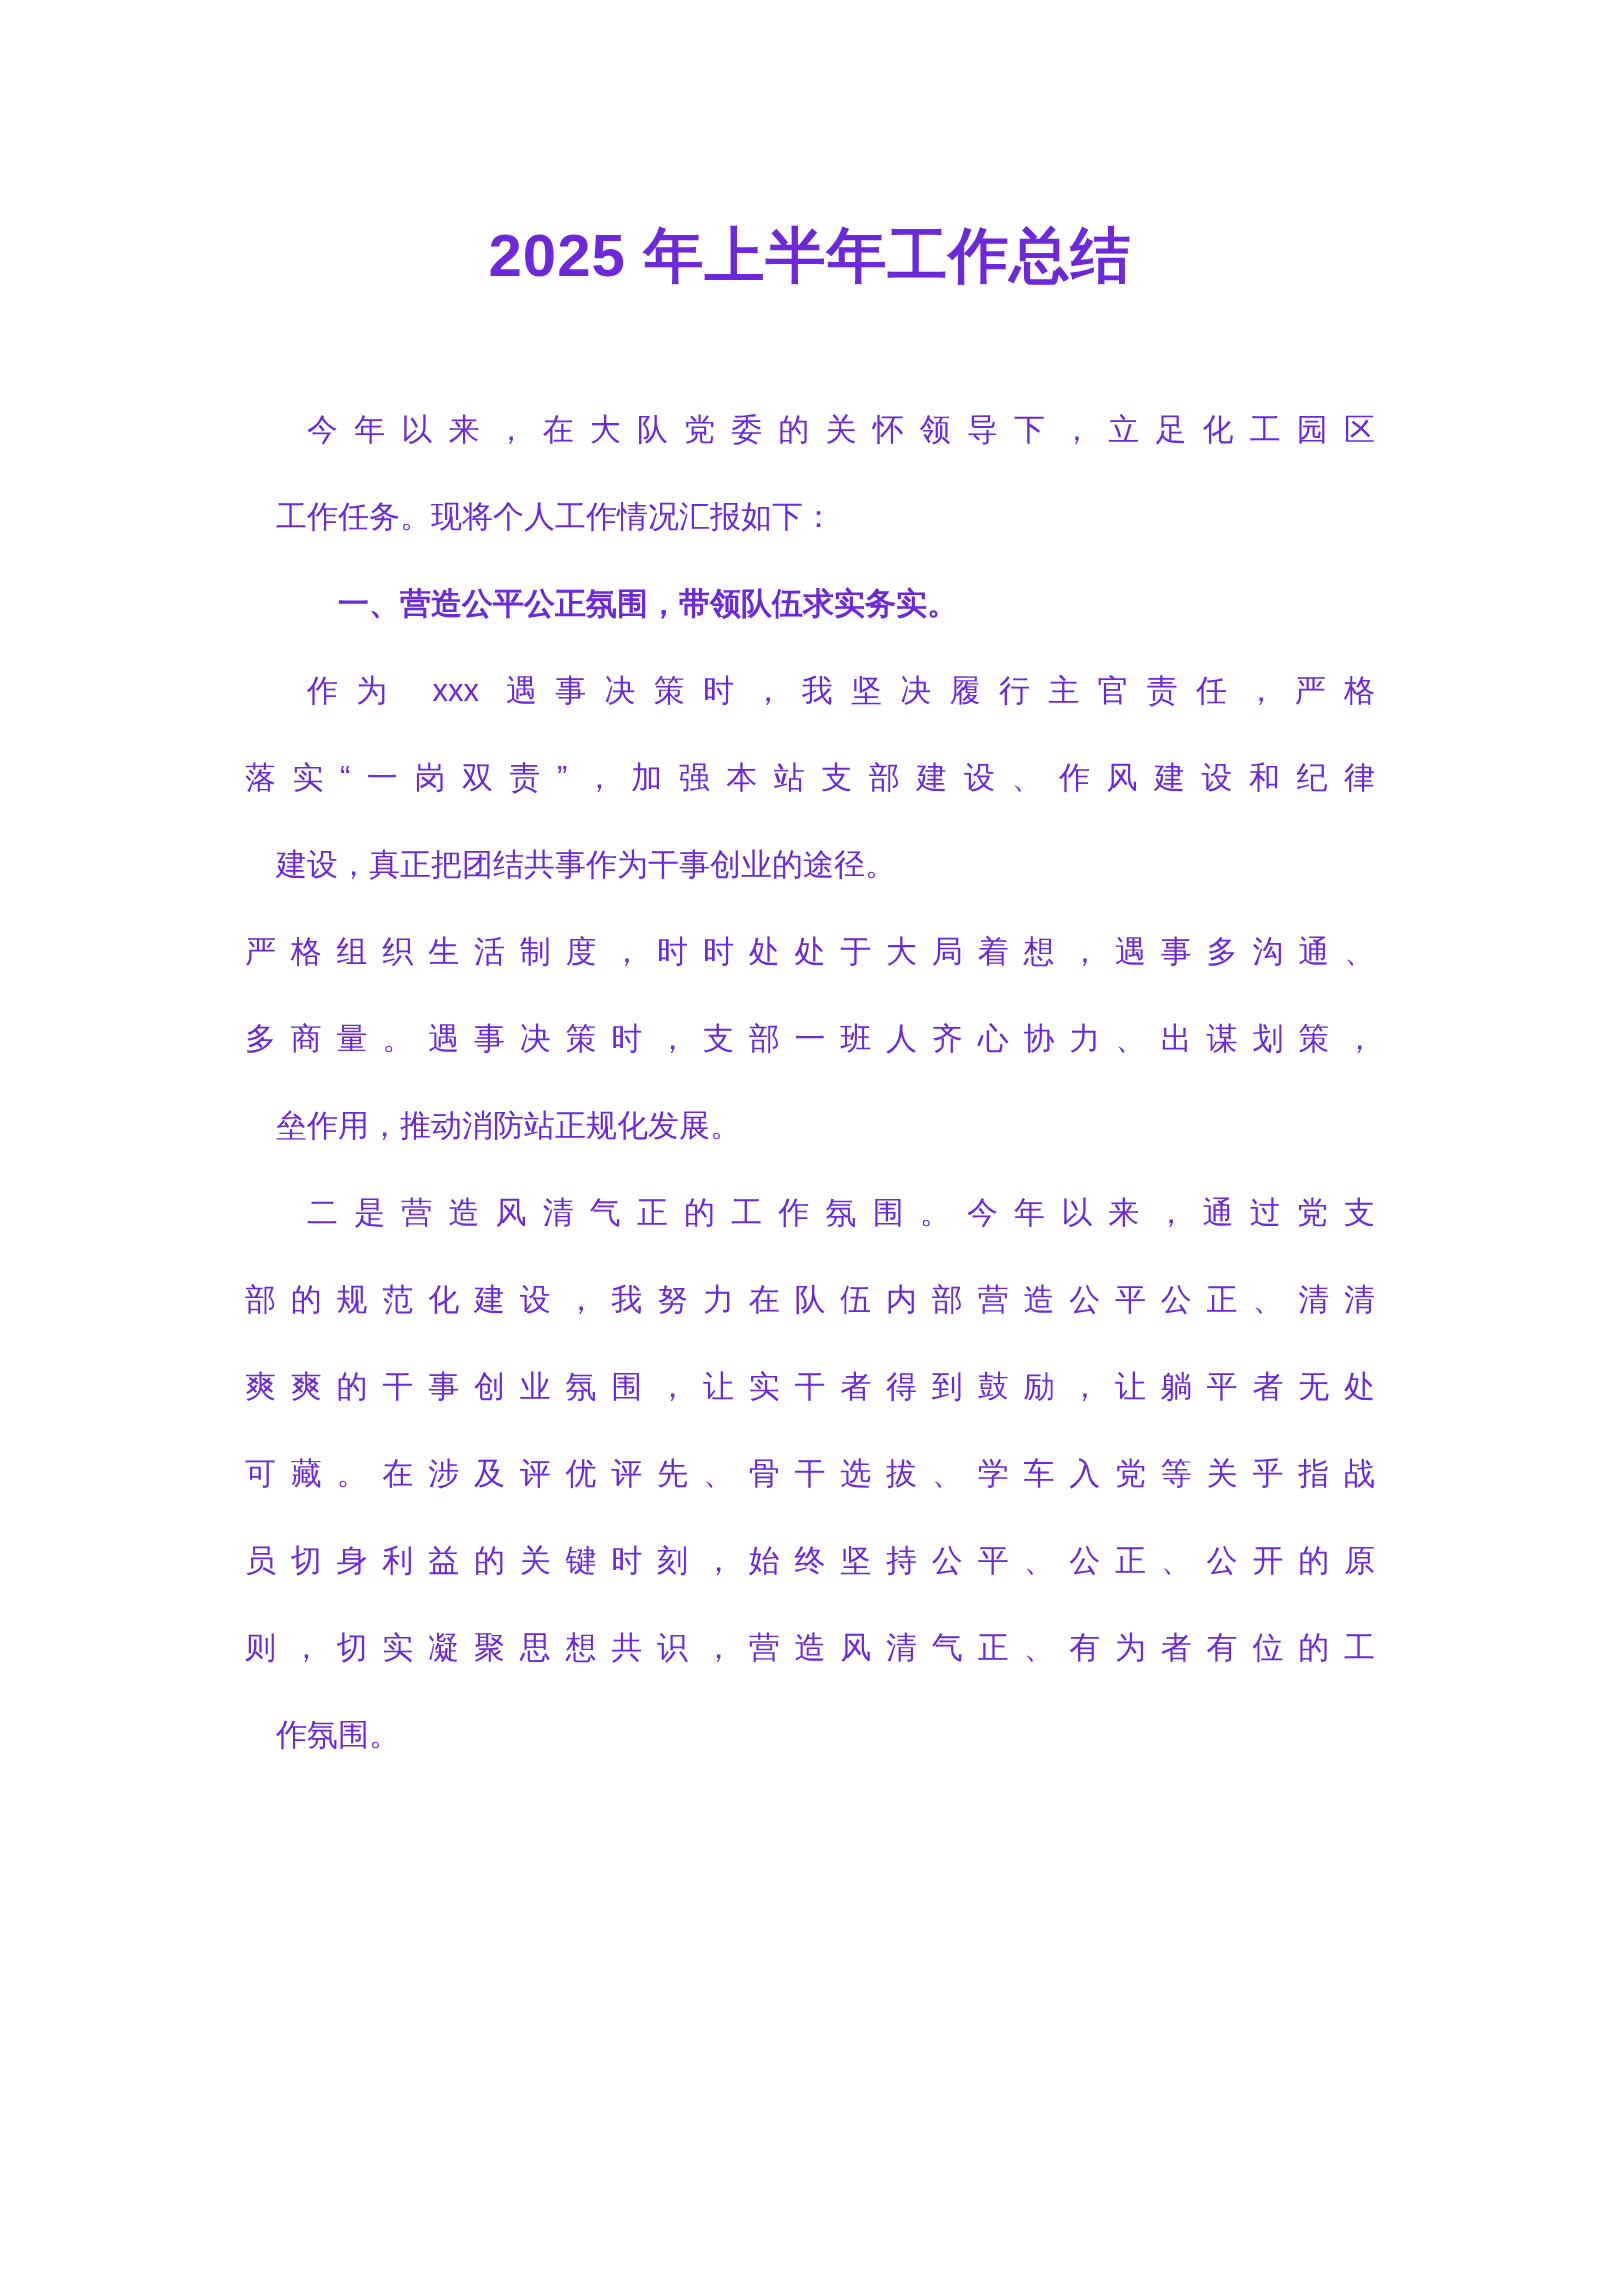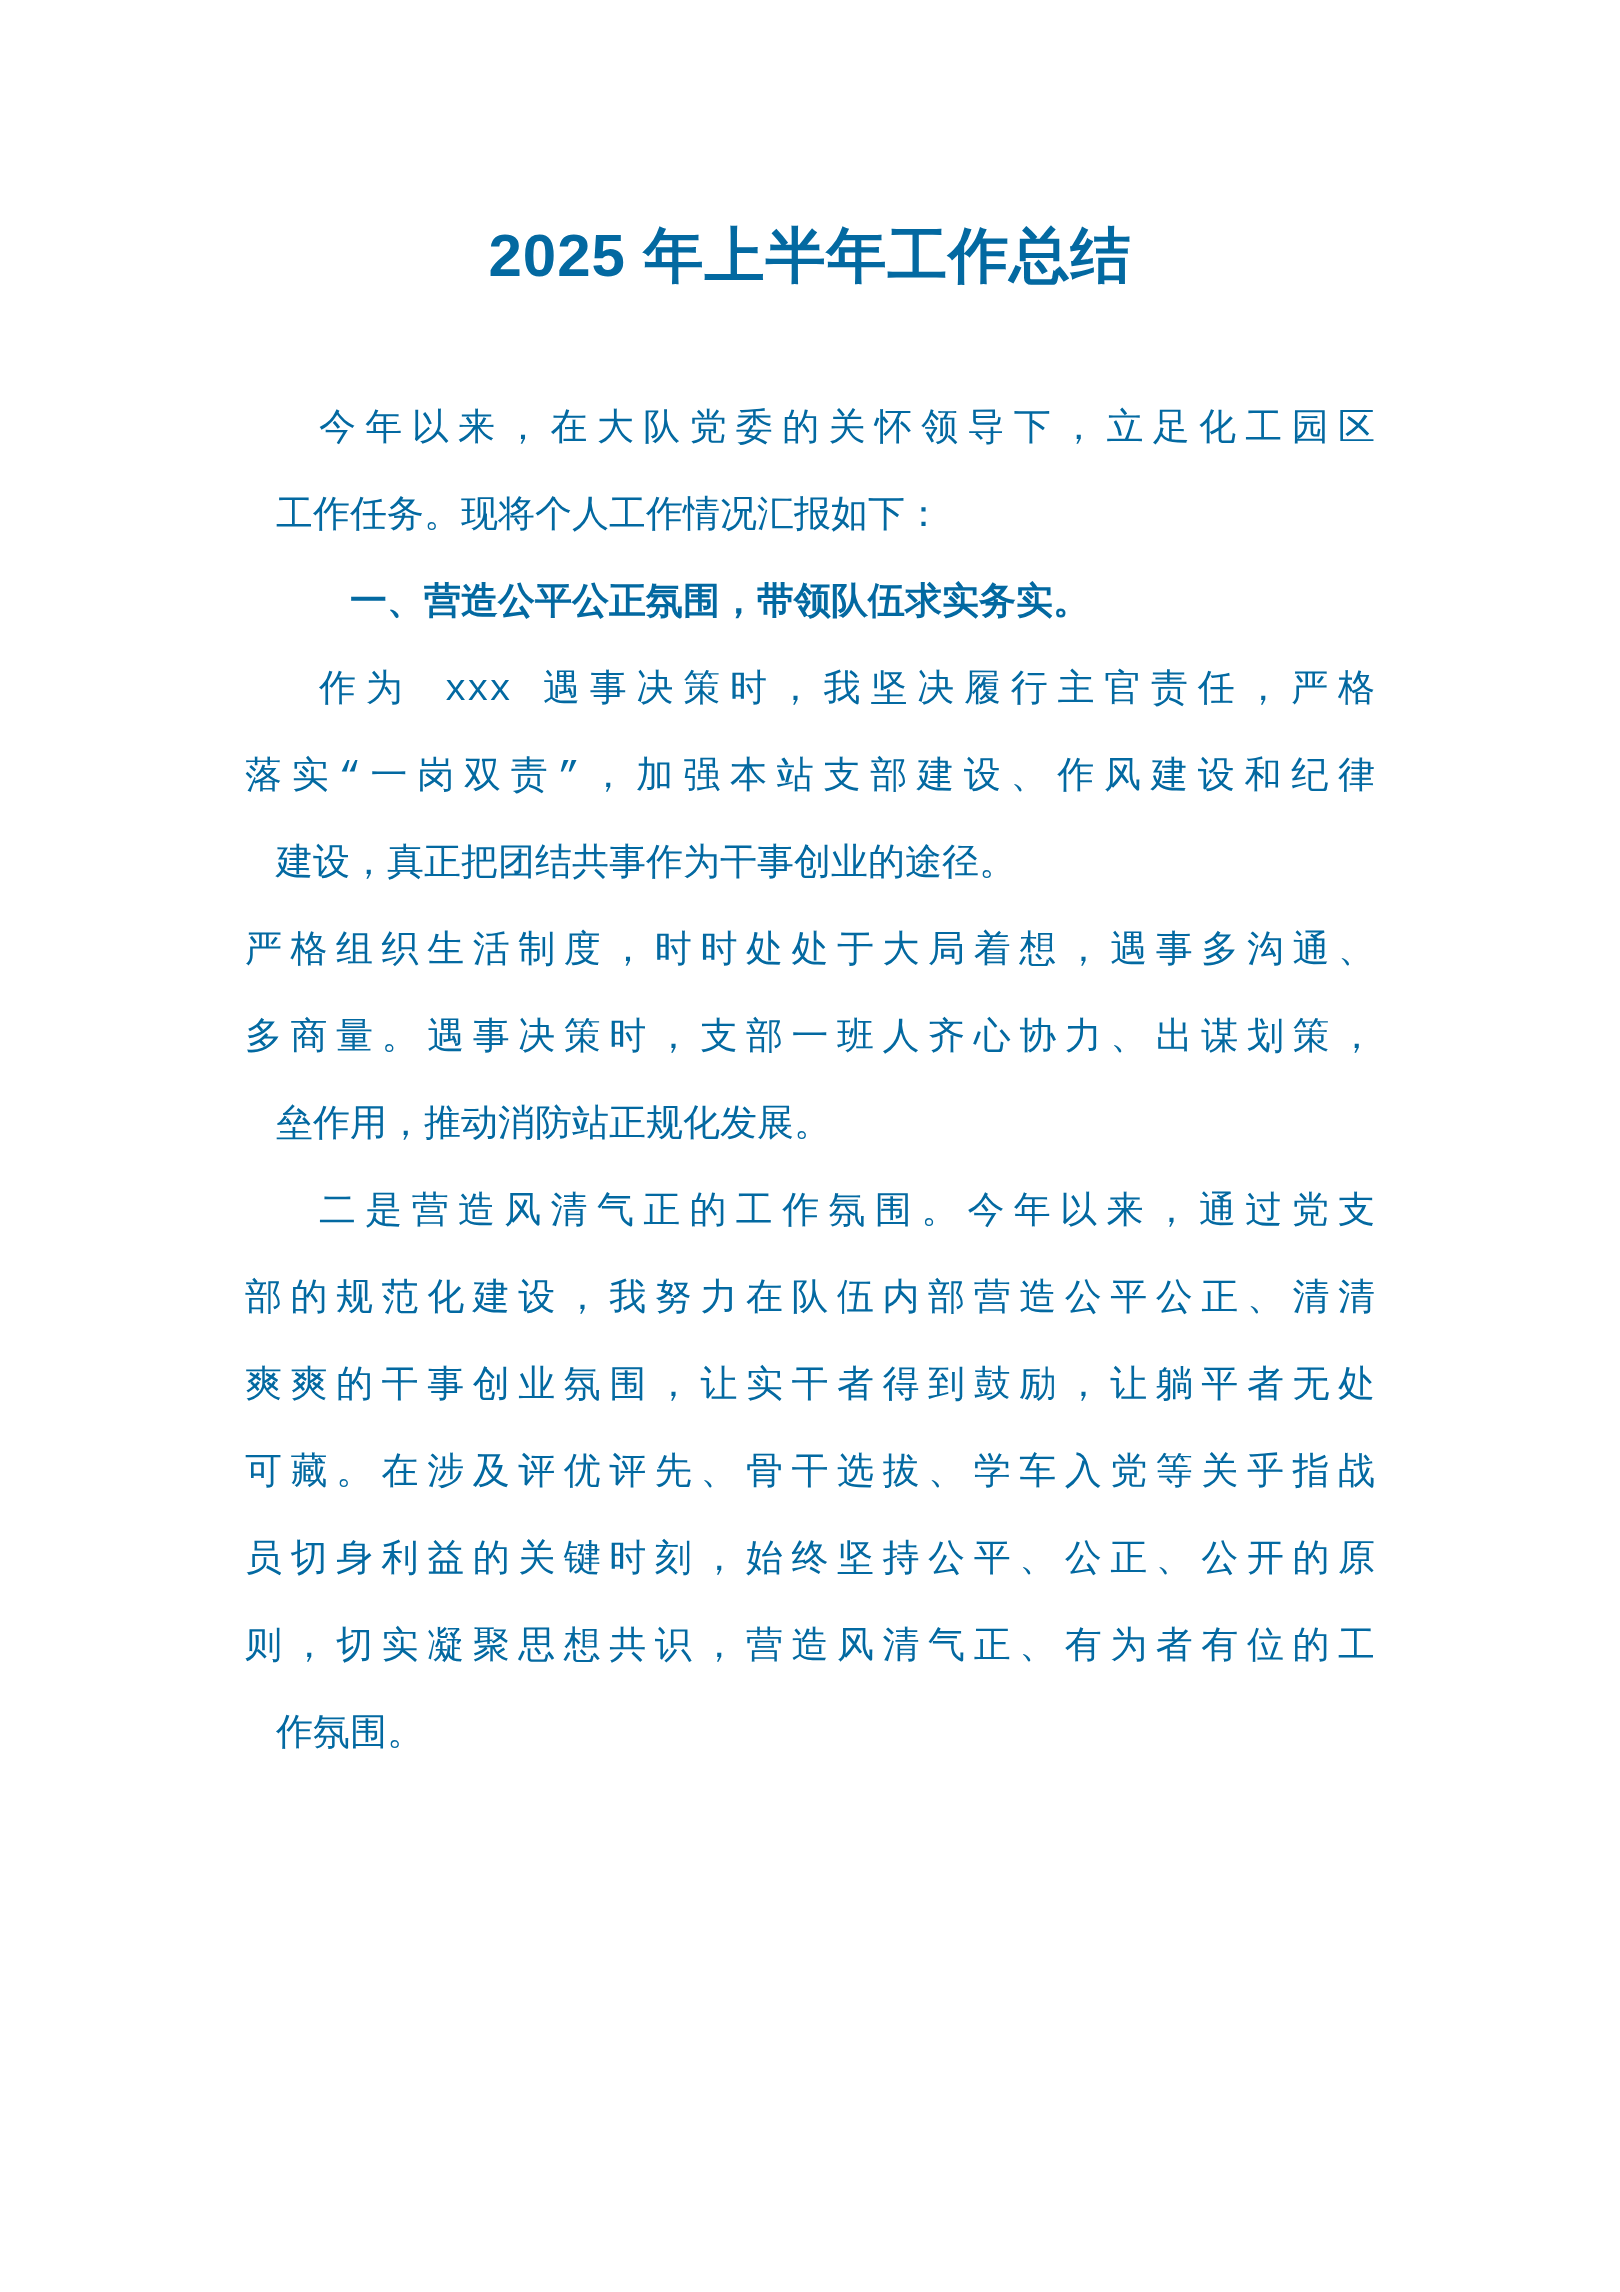--- a/index.html
+++ b/index.html
@@ -7,42 +7,41 @@
     padding: 0;
     background: #ffffff;
   }
   .page {
     position: relative;
     width: 1620px;
     height: 2293px;
     box-sizing: border-box;
     padding: 218px 245px 0 245px;
     background: #ffffff;
-    color: #0369a1;
+    color: #6d28d9;
     font-family: "Liberation Sans", sans-serif;
     overflow: hidden;
   }
   .doc-title {
     margin: 0 0 92px 0;
     font-size: 60px;
     line-height: 76px;
     font-weight: 700;
     text-align: center;
     letter-spacing: 1px;
   }
   .doc-body {
     width: 100%;
   }
   .line {
-    font-size: 37px;
+    font-size: 31px;
     line-height: 87px;
     text-align: justify;
     text-align-last: justify;
     text-justify: inter-character;
-    font-family: Liberation Mono, monospace;
   }
   .line.first {
     text-indent: 2em;
   }
   .line.plast {
     text-align-last: left;
     margin-left: 31px;
   }
   .line.heading {
     font-weight: 700;

